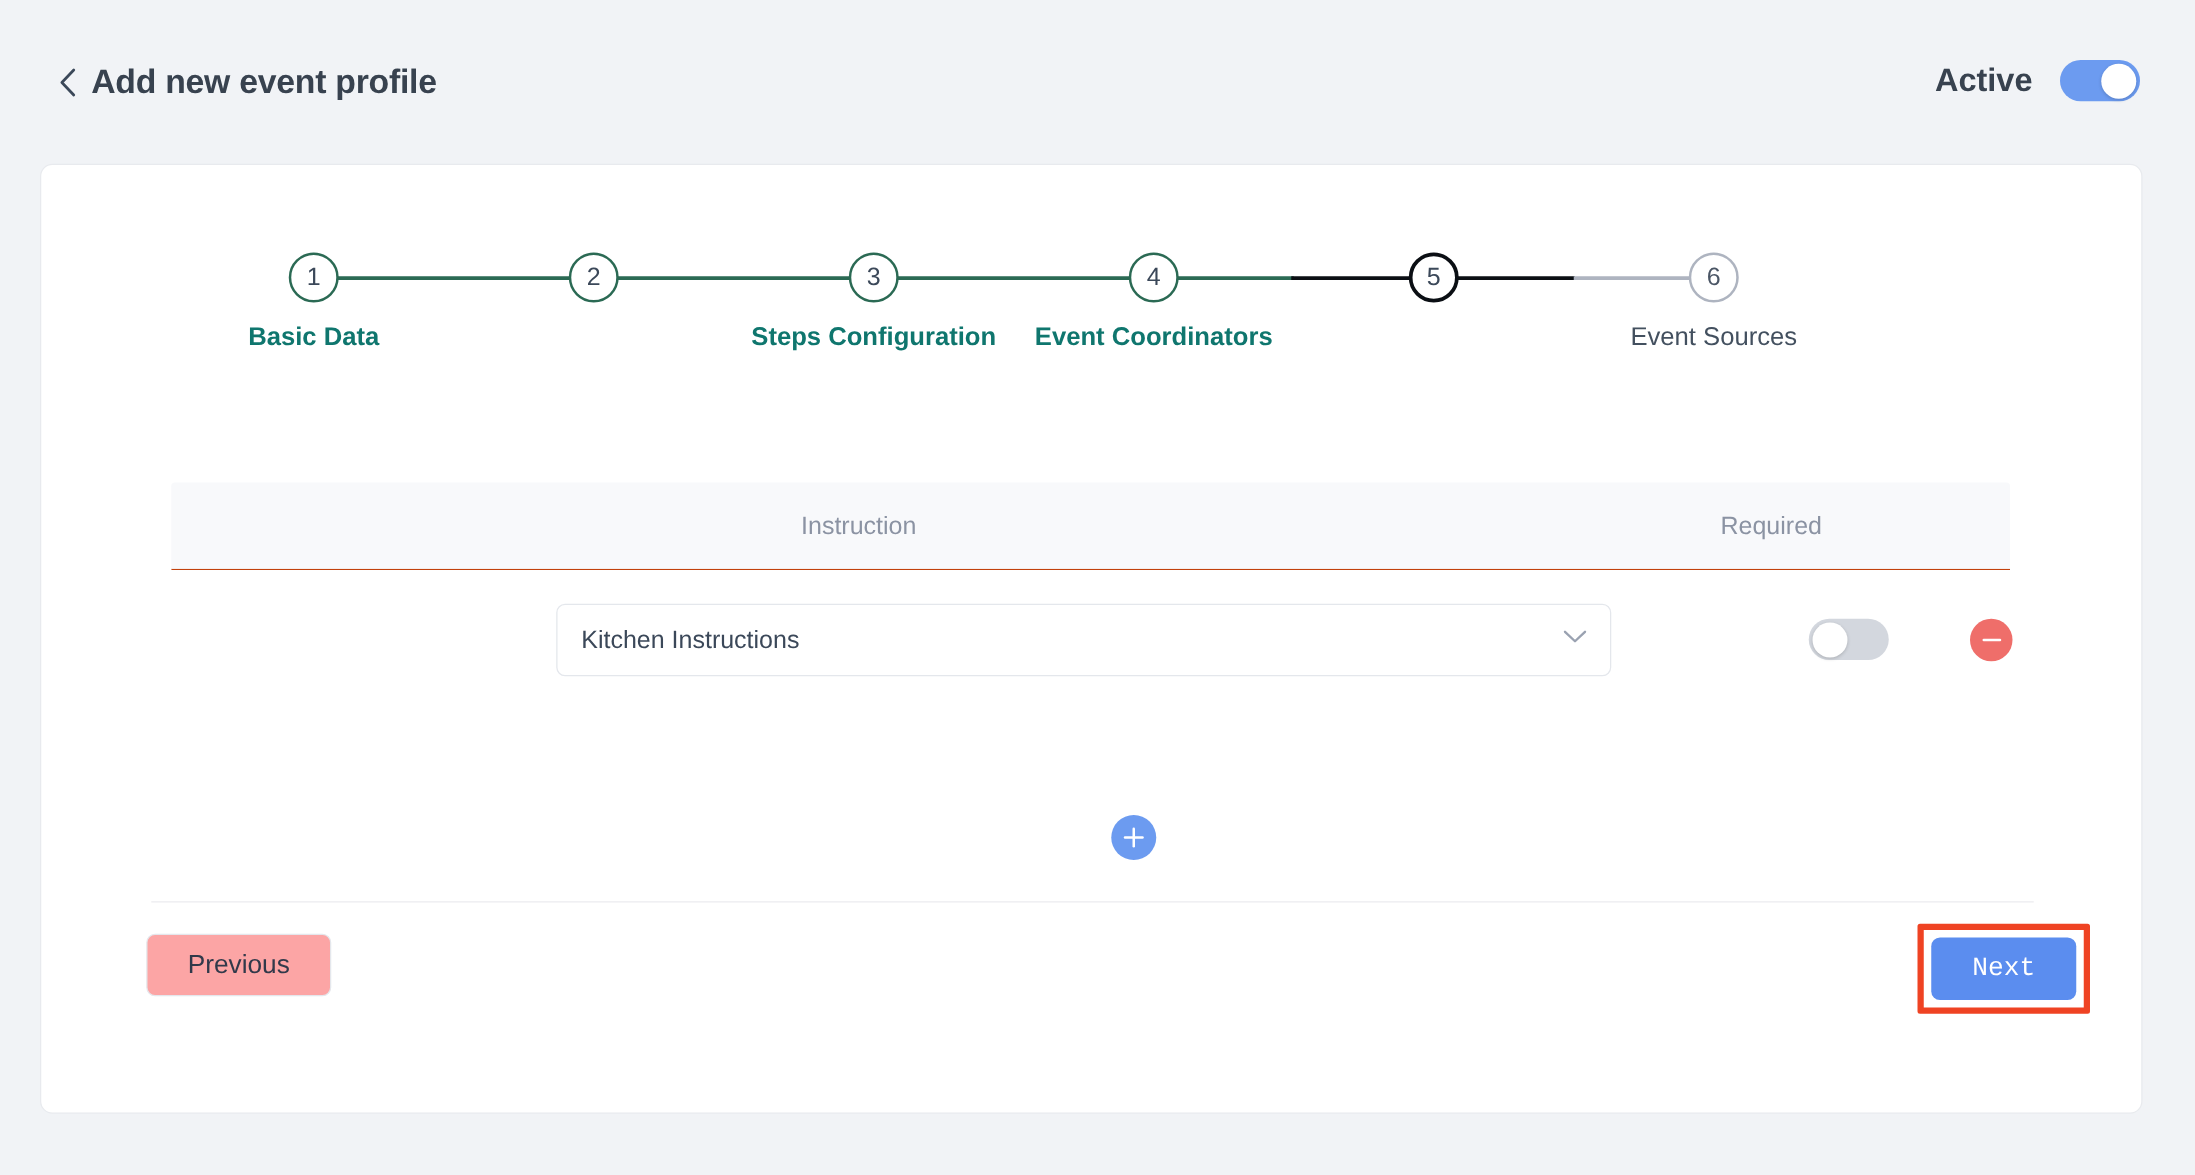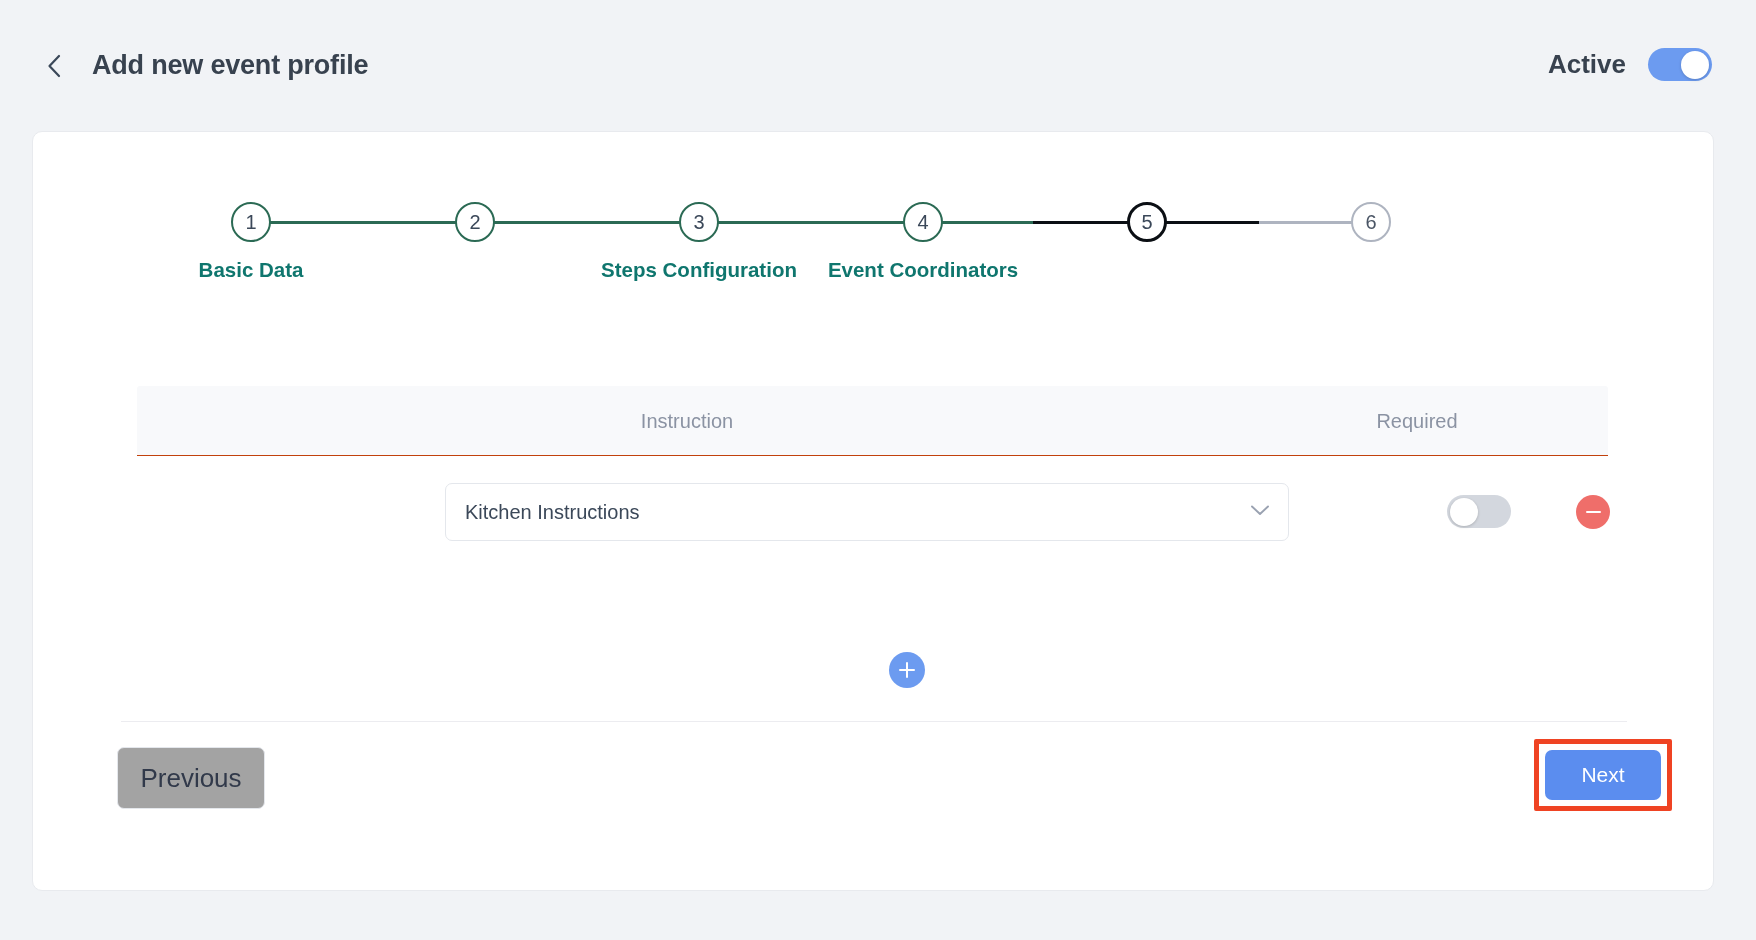--- a/index.html
+++ b/index.html
@@ -23,21 +23,21 @@
   .back-btn {
     position: absolute;
     left: 34px; top: 46px;
     width: 40px; height: 40px;
     display: flex; align-items: center; justify-content: center;
     cursor: pointer;
   }
   .back-btn svg { display: block; }
   .page-title {
     position: absolute;
-    left: 92px; top: 50px;
+    left: 73px; top: 50px;
     font-size: 27px;
     font-weight: bold;
     color: #38424f;
     letter-spacing: -0.2px;
   }
   .active-wrap {
     position: absolute;
     right: 44px; top: 48px;
     display: flex;
     align-items: center;
@@ -211,45 +211,45 @@
   
   .divider {
     position: absolute;
     left: 88px; top: 589px;
     width: 1506px; height: 1px;
     background: #ececf0;
   }
   .btn-previous {
     position: absolute;
     left: 84px; top: 615px;
-    width: 148px; height: 62px;
-    background: #a3a3a3;
+    width: 148px; height: 50px;
+    background: #fca5a5;
     border: 1px solid #e4e7ec;
     border-radius: 7px;
-    font-size: 26px;
+    font-size: 21px;
     font-family: "Liberation Sans", sans-serif;
     color: #31394a;
     cursor: pointer;
   }
   .next-highlight {
     position: absolute;
     left: 1501px; top: 607px;
     width: 138px; height: 72px;
     border: 5px solid #ef4323;
     border-radius: 2px;
   }
   .btn-next {
     position: absolute;
     left: 1512px; top: 618px;
     width: 116px; height: 50px;
     background: #5b8def;
     border: none;
     border-radius: 7px;
     font-size: 21px;
-    font-family: Liberation Sans, sans-serif;
+    font-family: Liberation Mono, monospace;
     color: #ffffff;
     cursor: pointer;
   }
 </style>
 </head>
 <body>
 
 <div class="page-header">
   <div class="back-btn">
     <span>
@@ -298,20 +298,21 @@
       <div class="circle">4</div>
       <div class="label">Event Coordinators</div>
     </div>
 
     <div class="step current" style="left:1114px;">
       <div class="circle">5</div>
     </div>
 
     <div class="step todo" style="left:1338px;">
       <div class="circle">6</div>
+      <div class="label">Event Sources</div>
     </div>
   </div>
 
   <div class="table-head">
     <div class="th th-instruction">Instruction</div>
     <div class="th th-required">Required</div>
   </div>
 
   <div class="table-body">
     <div class="row">

